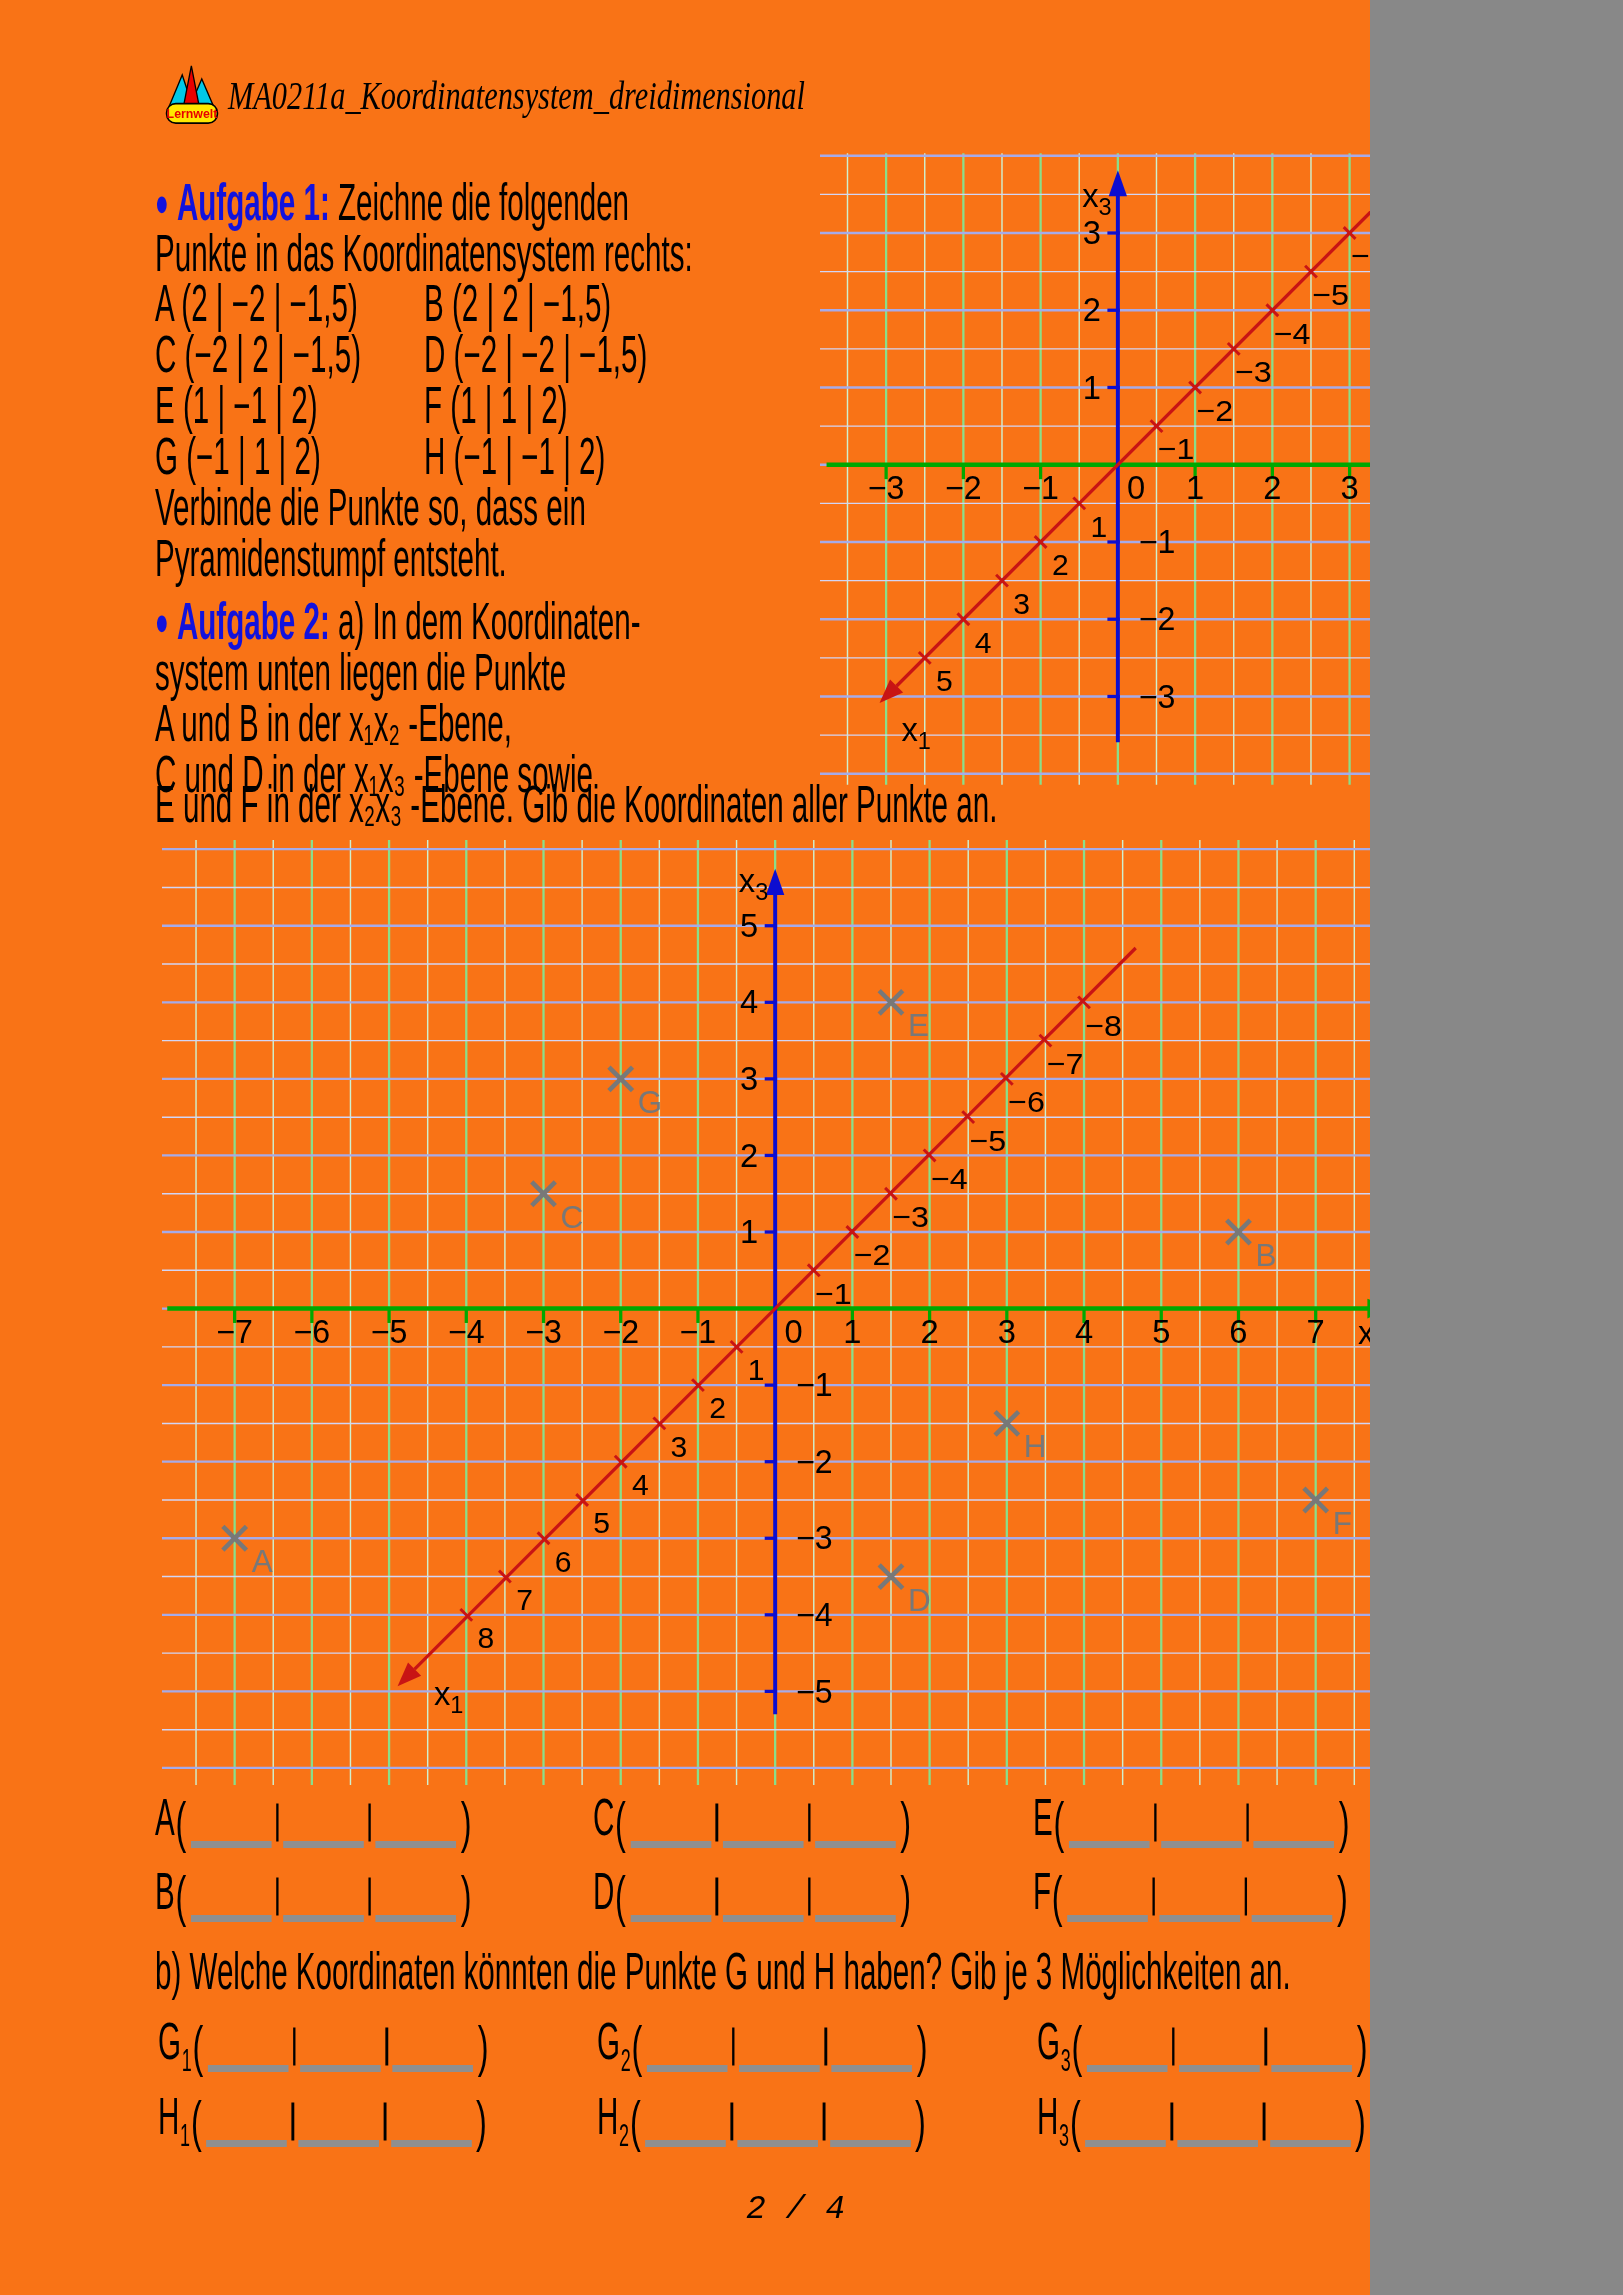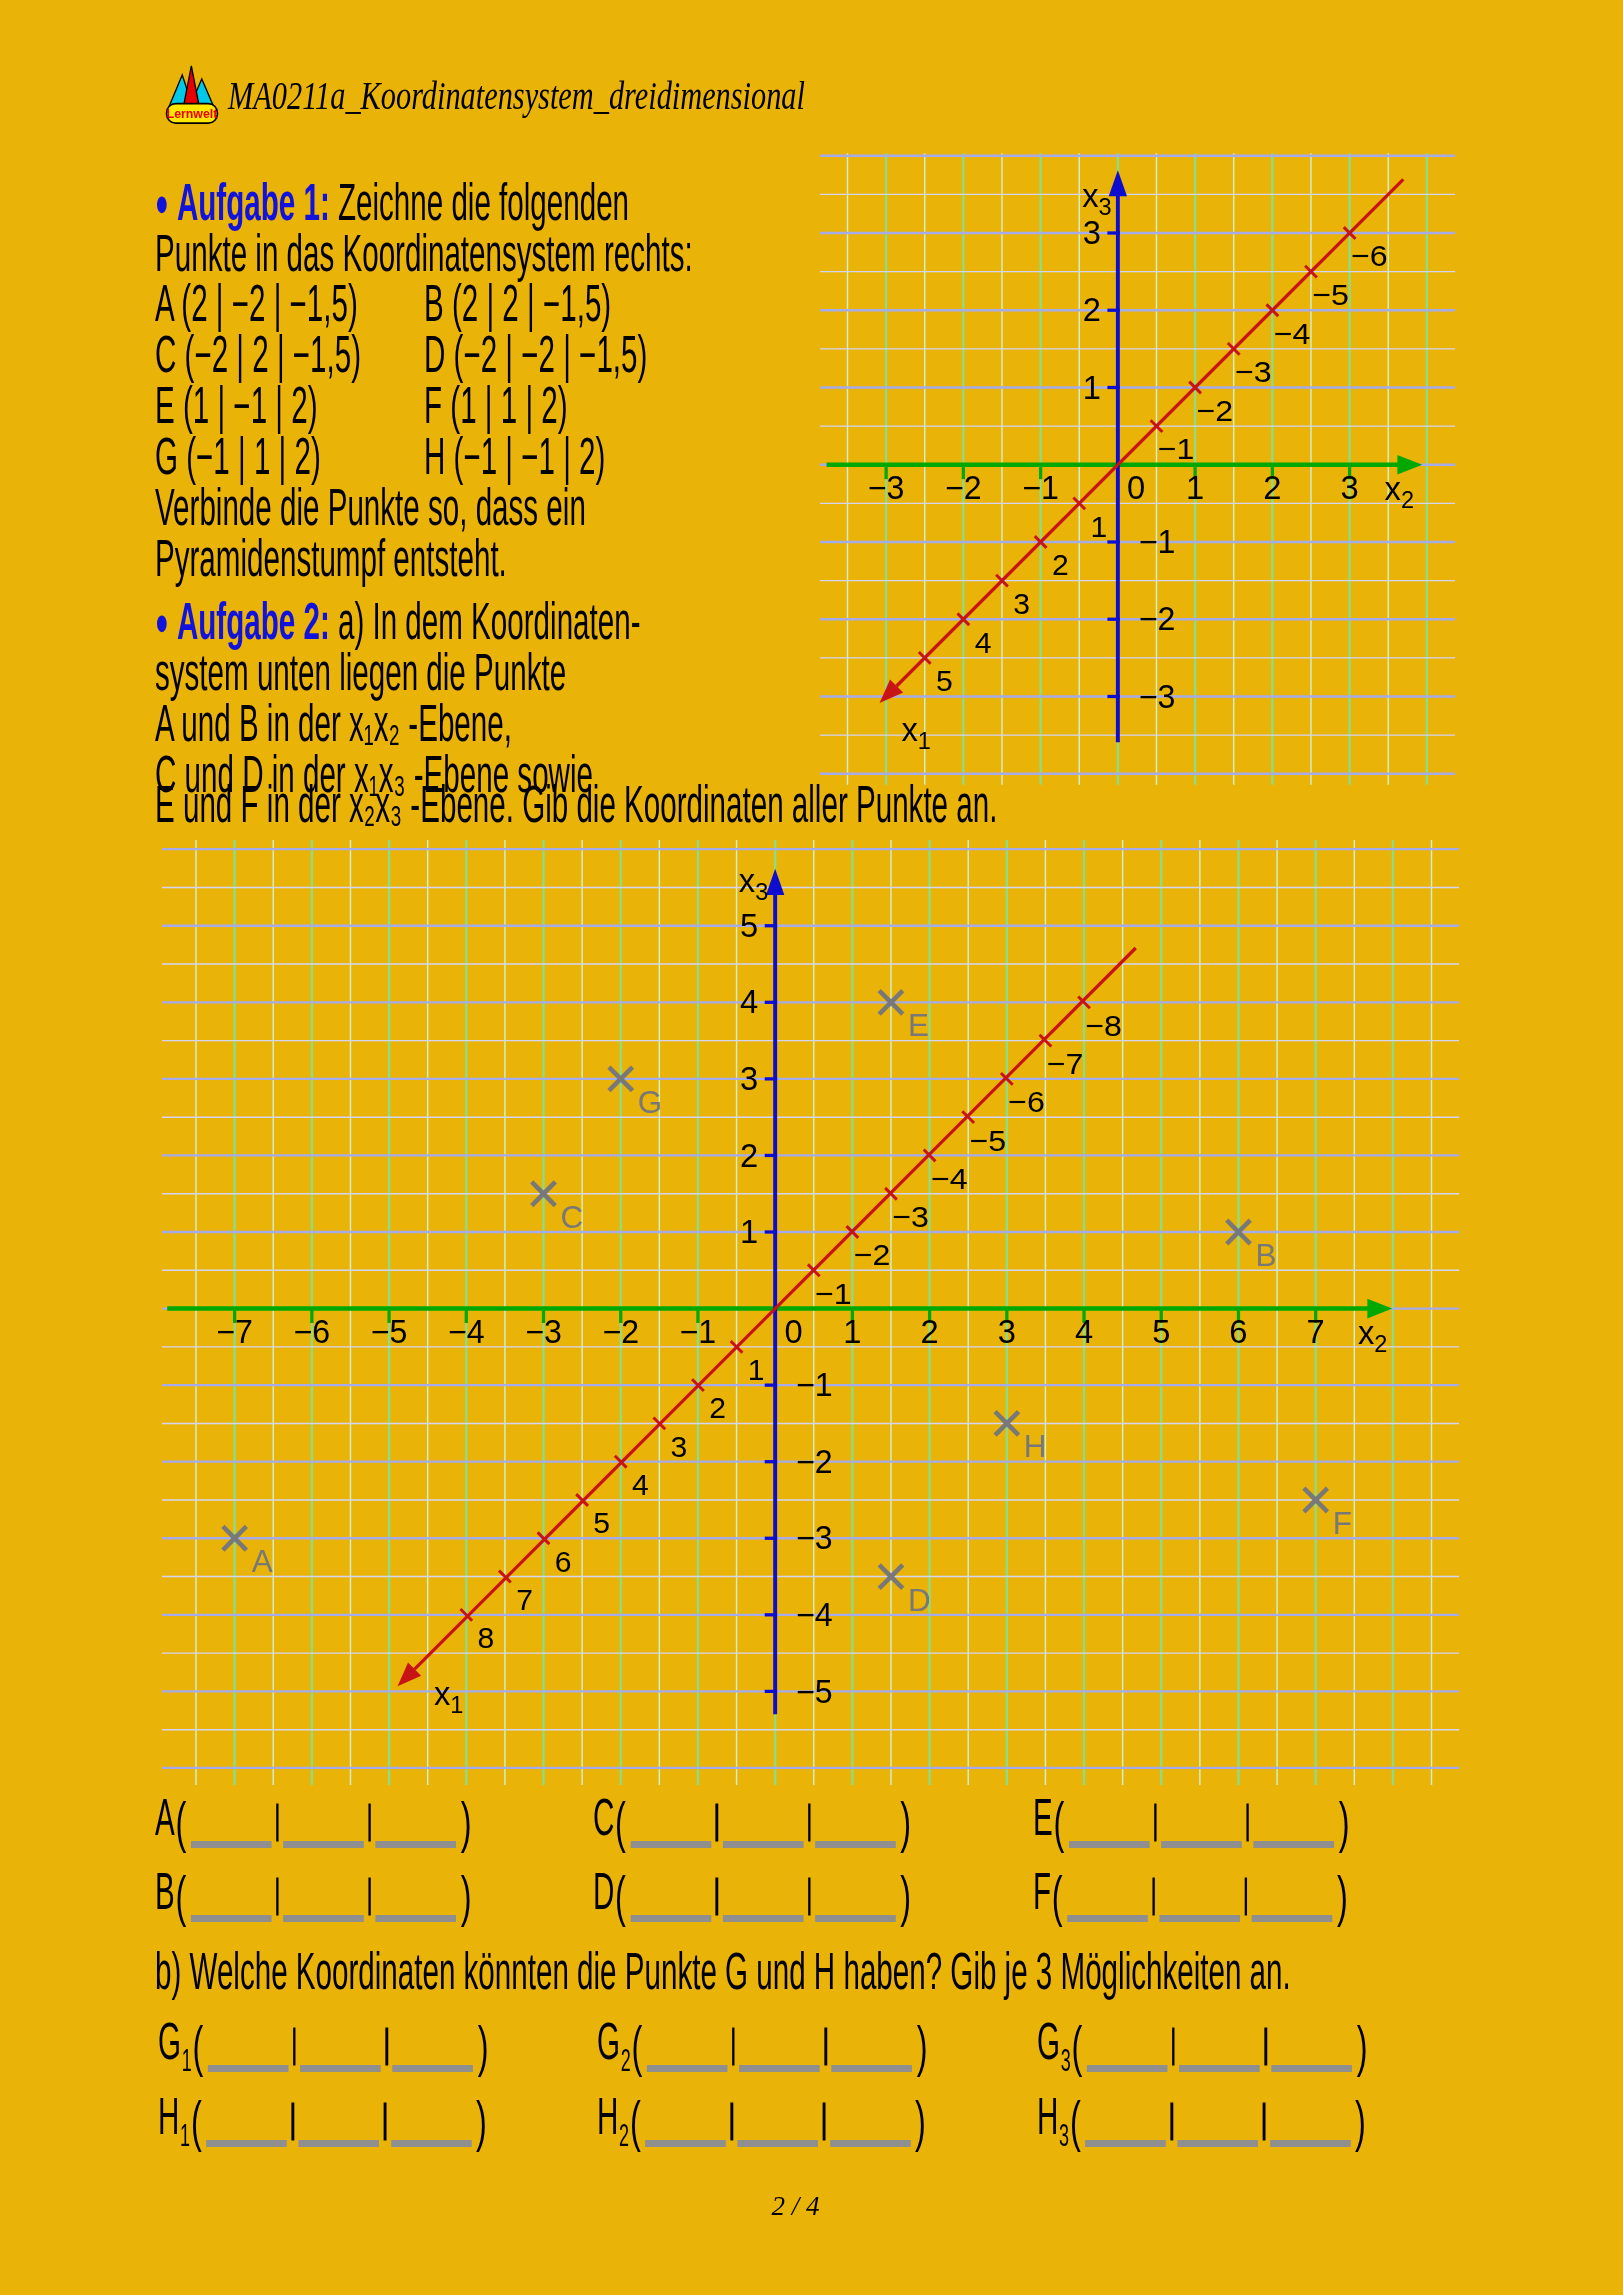--- a/index.html
+++ b/index.html
@@ -1,35 +1,35 @@
 <!DOCTYPE html>
 <html style="font-size:10.5px"><head>
 <meta charset="utf-8">
 <style>
   html,body{margin:0;padding:0;background:#888;}
-  .page{position:relative;width:1623px;height:2295px;background:#eab308;overflow:hidden;
+  .page{position:relative;width:1370px;height:2295px;background:#f97316;overflow:hidden;
         font-family:"Liberation Sans",sans-serif;color:#000;}
   .line{position:absolute;white-space:nowrap;font-size:51px;line-height:1;
         transform:scaleX(0.58);transform-origin:0 0;}
   .blue{color:#1212dd;font-weight:bold;}
   .bullet{color:#1212dd;font-size:39px;vertical-align:3.9px;}
   .title{position:absolute;left:228px;top:71px;font-family:"Liberation Serif",serif;
          font-style:italic;font-size:41px;white-space:nowrap;
          transform:scaleX(0.74);transform-origin:0 0;}
   .logo{position:absolute;left:164px;top:63px;}
   svg.cs{position:absolute;}
   .anscell{position:absolute;white-space:nowrap;display:flex;align-items:flex-end;
            transform:scaleX(0.58);transform-origin:0 0;}
   .al{font-size:51px;line-height:1;transform:translateY(-5.2px);}
   .asub{font-size:31px;line-height:1;margin-left:1.3px;transform:translateY(3.9px);}
   .ap{font-size:56px;line-height:0.9;transform:translateY(-1.3px);margin:0 1.3px;}
   .ablank{width:139px;height:33px;border-bottom:7.2px solid #8f8f8f;margin:0 6.5px;}
   .abar{width:4.6px;height:38px;background:#000;margin:0 1.3px;transform:translateY(-6.5px);}
   .footer{position:absolute;left:717px;top:2191px;width:157px;text-align:center;
-          font-family:Liberation Serif, serif;font-style:italic;font-size:27px;}
+          font-family:Liberation Mono, monospace;font-style:italic;font-size:33px;}
 </style>
 </head>
 <body>
 
 <div class="page">
 
   <svg class="logo" width="56" height="63" viewBox="0 0 86 96">
     <polygon points="8,66 28,18 44,66" fill="#00c8e8" stroke="#000" stroke-width="2"></polygon>
     <polygon points="40,66 58,24 76,66" fill="#00c8e8" stroke="#000" stroke-width="2"></polygon>
     <polygon points="30,66 42,4 54,66" fill="#e80000" stroke="#000" stroke-width="2"></polygon>

